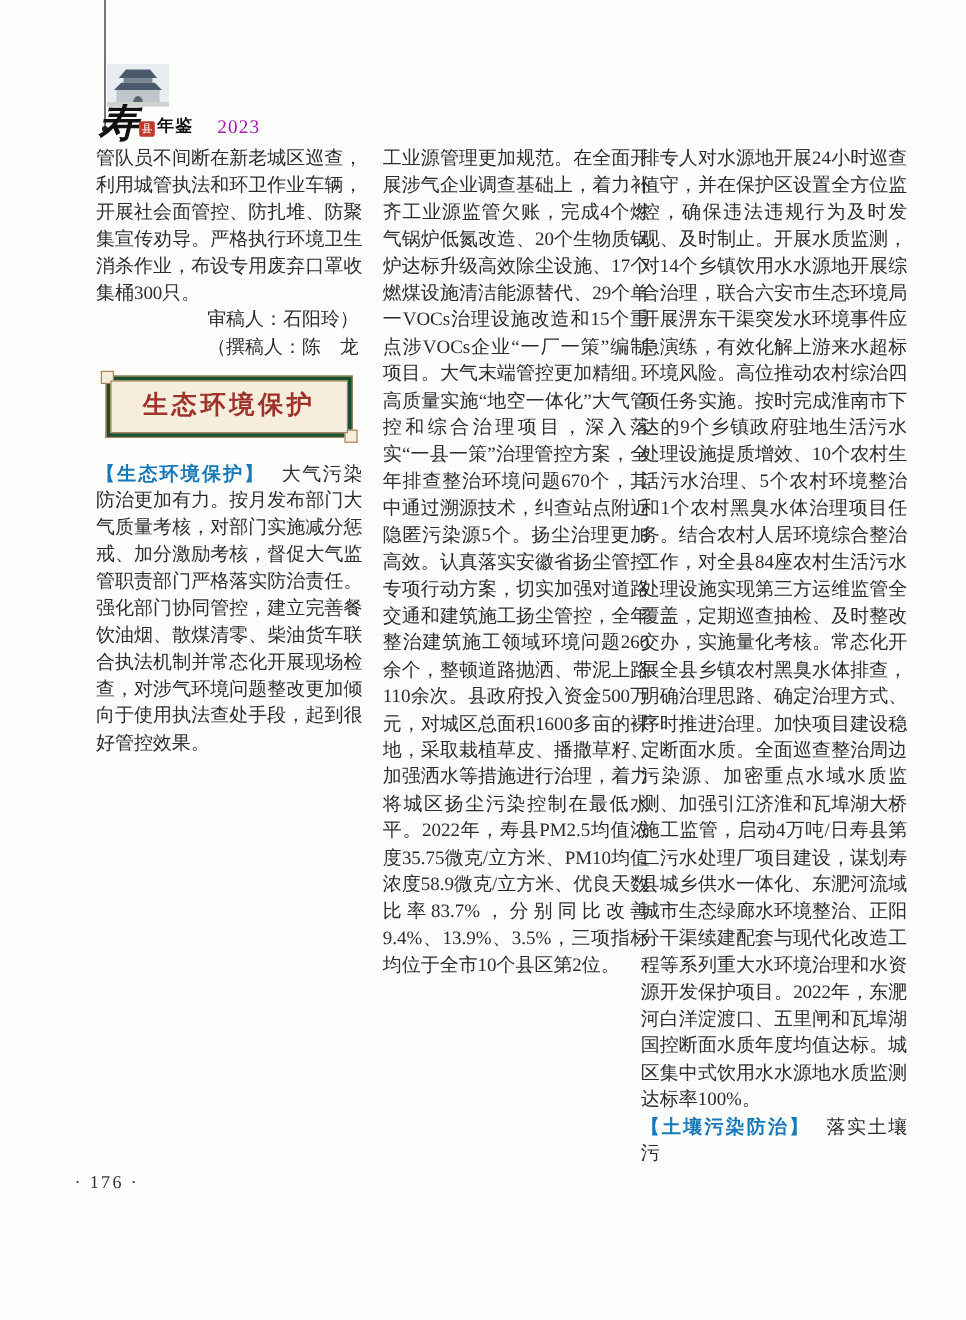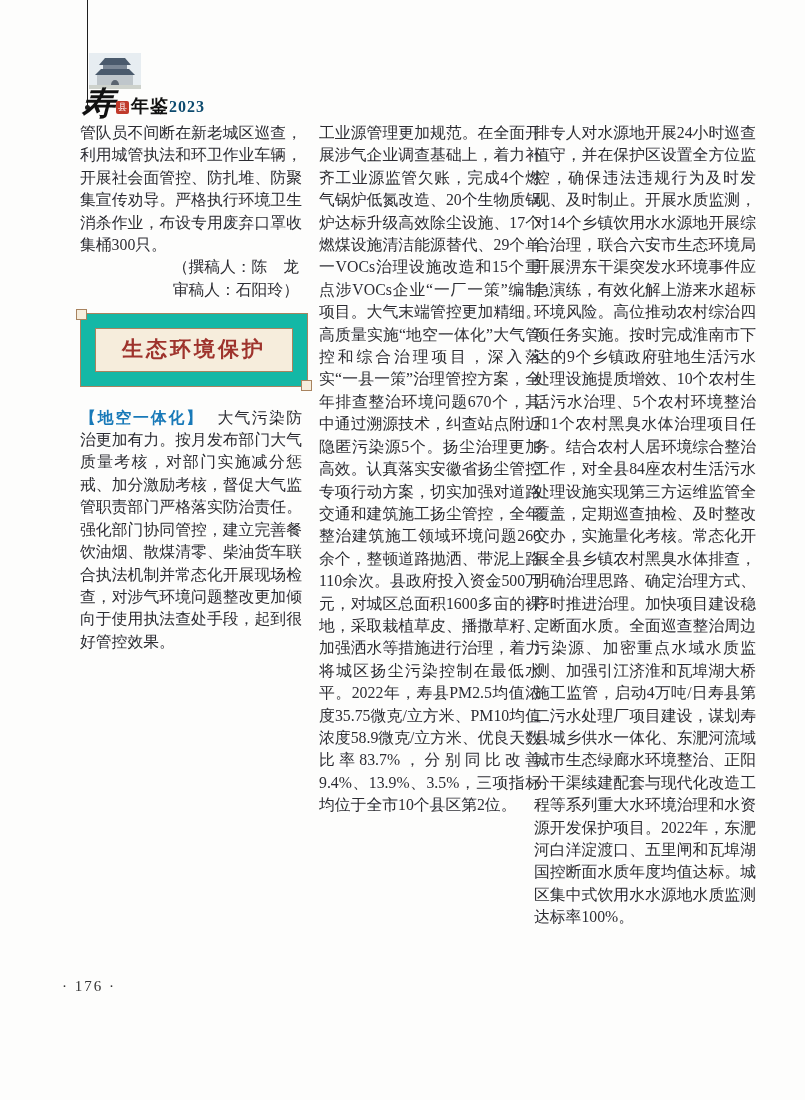--- a/index.html
+++ b/index.html
@@ -10,34 +10,34 @@
   }
   
   .vrule { position:absolute; left:87px; top:0; width:1px; height:107px; background:#1e1e1e; }
   .vrule .dot { position:absolute; left:-2px; bottom:-3px; width:5px; height:5px; border-radius:50%; background:#1e1e1e; }
   
   .gate-photo { position:absolute; left:89px; top:53px; width:52px; height:36px; display:block; }
   .logo-line { position:absolute; left:82px; top:82px; height:38px; display:flex; align-items:flex-end; }
   .shou { font-size:33px; line-height:34px; font-weight:bold; font-style:italic; font-family:"Liberation Serif",serif; color:#111; }
   .seal { width:13px; height:13px; margin:0 2px 6px 1px; background:#c03a2b; color:#fff;
           font-family:"Liberation Sans",sans-serif; font-size:9px; line-height:13px; text-align:center; border-radius:2px; }
-  .nianjian { font-size:18px; line-height:20px; font-weight:bold; margin-bottom:4px; letter-spacing:1px; color:#111; }
-  .year { font-size:16px; line-height:18px; margin:0 0 4px 0; letter-spacing:1px; color:#0c4a6e;font-weight:bold; }
+  .nianjian { font-size:14px; line-height:20px; font-weight:bold; margin-bottom:4px; letter-spacing:1px; color:#111; }
+  .year { font-size:16px; line-height:18px; margin:0 0 4px 20px; letter-spacing:1px; color:#a21caf; }
   
   .col { position:absolute; top:122px; width:222px; font-size:15.8px; line-height:22.4px;
          text-align:justify; text-justify:inter-ideograph; }
   .col1 { left:80px; } .col2 { left:319px; } .col3 { left:534px; }
   .col p { margin:0; }
   .credit { text-align:right; padding-right:3px; }
   .section { margin-top:20px; }
   .label { font-family:"Liberation Sans",sans-serif; font-weight:bold; color:#1879b8;
            margin-right:0.85em; letter-spacing:0.5px; }
   
-  .section-box { position:relative; margin:12px auto 20px; width:198px; background:#14b8a6;
-                 border:1px solid #a8835f; padding:14px; }
+  .section-box { position:relative; margin:12px auto 20px; width:198px; background:#14532d;
+                 border:1px solid #a8835f; padding:3px; }
   .section-box::before, .section-box::after {
     content:''; position:absolute; width:9px; height:9px; background:#f6eddc; border:1px solid #a8835f; }
   .section-box::before { left:-5px; top:-5px; }
   .section-box::after  { right:-5px; bottom:-5px; }
   .section-box-inner { border:1px solid #a8835f; padding:9px 0 8px; text-align:center; position:relative; z-index:1; background:#f6eddc; }
   .box-title { font-family:"Liberation Sans",sans-serif; font-weight:bold; font-size:21px;
                color:#9e332c; letter-spacing:3px; }
   .page-num { position:absolute; left:62px; top:978px; font-size:15px; color:#333; letter-spacing:2px; }
 </style>
 </head>
@@ -61,36 +61,37 @@
 
   <div class="logo-line">
     <span class="shou">寿</span>
     <span class="seal">县</span>
     <span class="nianjian">年鉴</span>
     <span class="year">2023</span>
   </div>
 
   <div class="col col1">
     <p>管队员不间断在新老城区巡查，利用城管执法和环卫作业车辆，开展社会面管控、防扎堆、防聚集宣传劝导。严格执行环境卫生消杀作业，布设专用废弃口罩收集桶300只。</p>
+    <p class="credit">审稿人：石阳玲）</p>
     <p class="credit">（撰稿人：陈　龙</p>
-    <p class="credit">审稿人：石阳玲）</p>
 
     <div class="section-box">
       <div class="section-box-inner">
         <span class="box-title">生态环境保护</span>
       </div>
     </div>
 
 
-    <p class="section"><span class="label">【地空一体化】</span><span>大气污染防治更加有力。按月发布部门大气质量考核，对部门实施减分惩戒、加分激励考核，督促大气监管职责部门严格落实防治责任。强化部门协同管控，建立完善餐饮油烟、散煤清零、柴油货车联合执法机制并常态化开展现场检查，对涉气环境问题整改更加倾向于使用执法查处手段，起到很好管控效果。</span></p>
+    <p class="section"><span class="label">【生态环境保护】</span><span>大气污染防治更加有力。按月发布部门大气质量考核，对部门实施减分惩戒、加分激励考核，督促大气监管职责部门严格落实防治责任。强化部门协同管控，建立完善餐饮油烟、散煤清零、柴油货车联合执法机制并常态化开展现场检查，对涉气环境问题整改更加倾向于使用执法查处手段，起到很好管控效果。</span></p>
   </div>
 
   <div class="col col2">
     <p>工业源管理更加规范。在全面开展涉气企业调查基础上，着力补齐工业源监管欠账，完成4个燃气锅炉低氮改造、20个生物质锅炉达标升级高效除尘设施、17个燃煤设施清洁能源替代、29个单一VOCs治理设施改造和15个重点涉VOCs企业“一厂一策”编制项目。大气末端管控更加精细。高质量实施“地空一体化”大气管控和综合治理项目，深入落实“一县一策”治理管控方案，全年排查整治环境问题670个，其中通过溯源技术，纠查站点附近隐匿污染源5个。扬尘治理更加高效。认真落实安徽省扬尘管控专项行动方案，切实加强对道路交通和建筑施工扬尘管控，全年整治建筑施工领域环境问题260余个，整顿道路抛洒、带泥上路110余次。县政府投入资金500万元，对城区总面积1600多亩的裸地，采取栽植草皮、播撒草籽、加强洒水等措施进行治理，着力将城区扬尘污染控制在最低水平。2022年，寿县PM2.5均值浓度35.75微克/立方米、PM10均值浓度58.9微克/立方米、优良天数比率83.7%，分别同比改善9.4%、13.9%、3.5%，三项指标均位于全市10个县区第2位。</p>
   </div>
 
   <div class="col col3">
     <p>排专人对水源地开展24小时巡查值守，并在保护区设置全方位监控，确保违法违规行为及时发现、及时制止。开展水质监测，对14个乡镇饮用水水源地开展综合治理，联合六安市生态环境局开展淠东干渠突发水环境事件应急演练，有效化解上游来水超标环境风险。高位推动农村综治四项任务实施。按时完成淮南市下达的9个乡镇政府驻地生活污水处理设施提质增效、10个农村生活污水治理、5个农村环境整治和1个农村黑臭水体治理项目任务。结合农村人居环境综合整治工作，对全县84座农村生活污水处理设施实现第三方运维监管全覆盖，定期巡查抽检、及时整改交办，实施量化考核。常态化开展全县乡镇农村黑臭水体排查，明确治理思路、确定治理方式、序时推进治理。加快项目建设稳定断面水质。全面巡查整治周边污染源、加密重点水域水质监测、加强引江济淮和瓦埠湖大桥施工监管，启动4万吨/日寿县第二污水处理厂项目建设，谋划寿县城乡供水一体化、东淝河流域城市生态绿廊水环境整治、正阳分干渠续建配套与现代化改造工程等系列重大水环境治理和水资源开发保护项目。2022年，东淝河白洋淀渡口、五里闸和瓦埠湖国控断面水质年度均值达标。城区集中式饮用水水源地水质监测达标率100%。</p>
+    <p class="section"><span class="label">【土壤污染防治】</span><span>落实土壤污</span></p>
   </div>
 
   <div class="page-num">· 176 ·</div>
 
 </div>
 
 </body></html>

